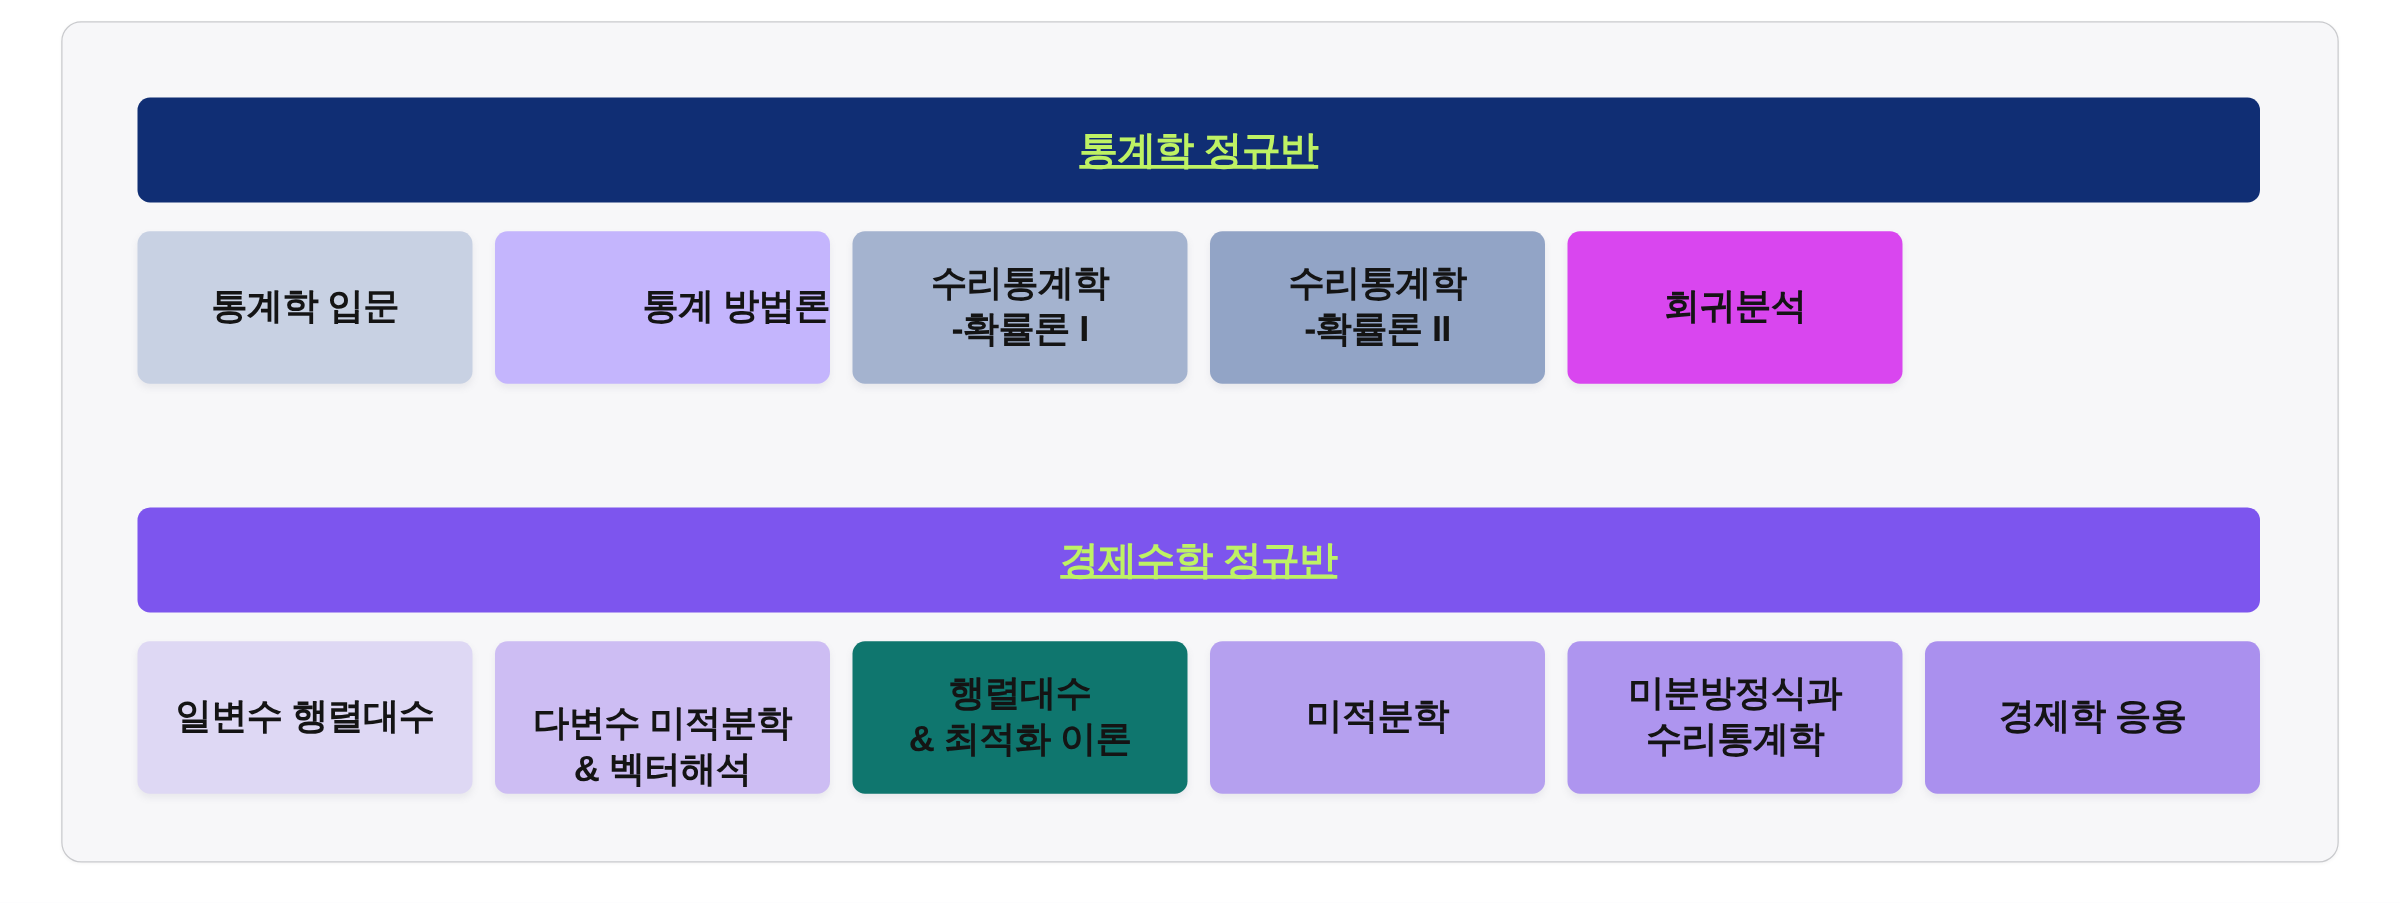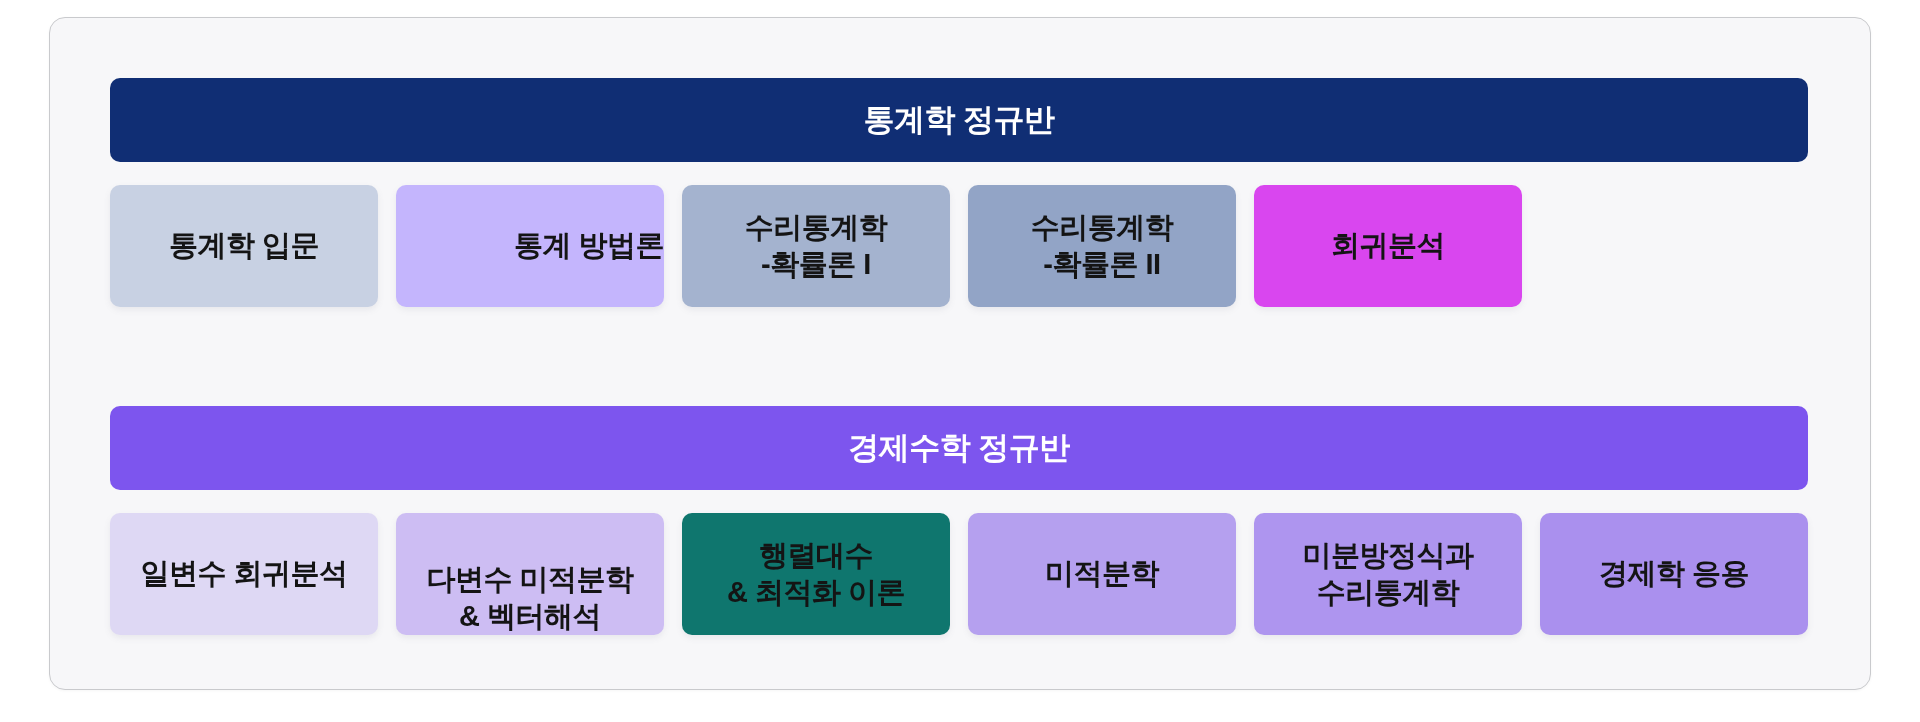--- a/index.html
+++ b/index.html
@@ -28,25 +28,26 @@
     box-shadow: 0 1px 3px rgba(0,0,0,0.04);
   }
   .track { width: 1698px; }
   .track + .track { margin-top: 99px; }
   .track-header {
     height: 84px;
     border-radius: 10px;
     display: flex;
     align-items: center;
     justify-content: center;
-    color: #ffffff;
+    color: #bef264;
     font-size: 31px;
     font-weight: bold;
     letter-spacing: -0.5px;
     margin-bottom: 23px;
+    text-decoration: underline;
   }
   .course-row {
     display: grid;
     grid-template-columns: repeat(6, 1fr);
     gap: 18px;
   }
   .course {
     height: 122px;
     border-radius: 10px;
     display: flex;
@@ -88,21 +89,21 @@
         <div class="course" style="background: #d946ef;">
           <span>회귀분석</span>
         </div>
       </div>
     </section>
 
     <section class="track">
       <div class="track-header" style="background: rgb(125, 85, 238);">경제수학 정규반</div>
       <div class="course-row">
         <div class="course" style="background: rgb(222, 216, 244);">
-          <span>일변수 회귀분석</span>
+          <span>일변수 행렬대수</span>
         </div>
         <div class="course" style="background: rgb(205, 189, 243); justify-content: flex-end;">
           <span>다변수 미적분학</span>
           <span>&amp; 벡터해석</span>
         </div>
         <div class="course" style="background: #0f766e;">
           <span>행렬대수</span>
           <span>&amp; 최적화 이론</span>
         </div>
         <div class="course" style="background: rgb(181, 160, 239);">

